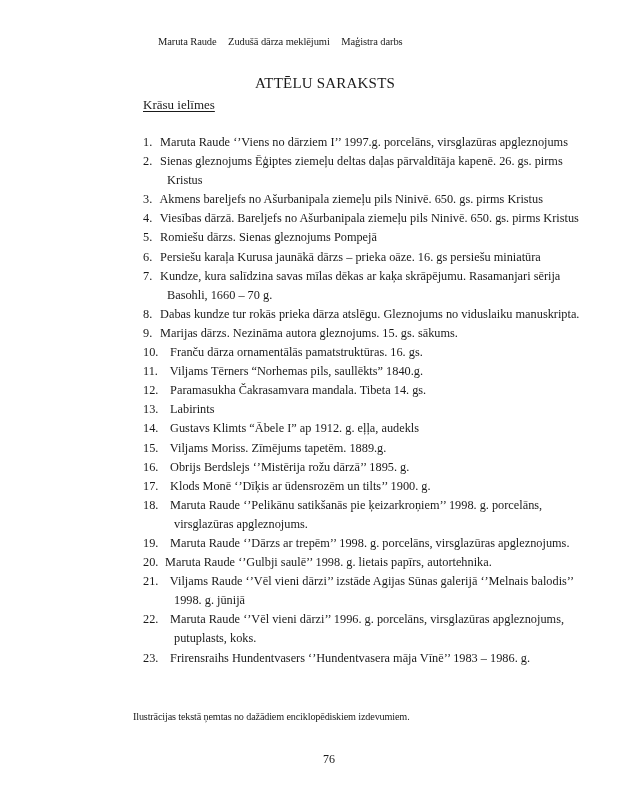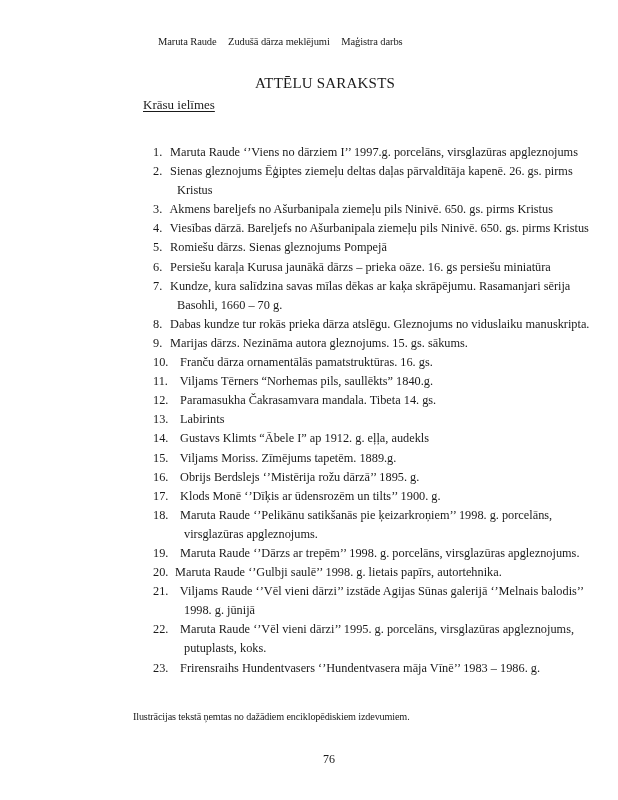--- a/index.html
+++ b/index.html
@@ -41,21 +41,21 @@
       top: 97px;
       font-size: 13px;
       text-decoration: underline;
       text-underline-offset: 2px;
     }
     .figure-list {
       position: absolute;
       left: 143px;
       top: 133px;
       width: 400px;
-      margin: 10px;
+      margin: 0;
       padding: 0;
       list-style: none;
       font-size: 12.3px;
       line-height: 19.1px;
     }
     .figure-list li {
       position: relative;
       white-space: nowrap;
     }
     .figure-list .num {
@@ -115,19 +115,19 @@
   <li class="two-digit"><span class="num">12.</span> <span>Paramasukha Čakrasamvara mandala.  Tibeta 14. gs.</span></li>
   <li class="two-digit"><span class="num">13.</span> <span>Labirints</span></li>
   <li class="two-digit"><span class="num">14.</span> <span>Gustavs Klimts “Ābele I” ap 1912. g.  eļļa, audekls</span></li>
   <li class="two-digit"><span class="num">15.</span> <span>Viljams Moriss.  Zīmējums tapetēm.  1889.g.</span></li>
   <li class="two-digit"><span class="num">16.</span> <span>Obrijs Berdslejs ‘’Mistērija rožu dārzā’’ 1895. g.</span></li>
   <li class="two-digit"><span class="num">17.</span> <span>Klods Monē ‘’Dīķis ar ūdensrozēm un tilts’’ 1900. g.</span></li>
   <li class="two-digit"><span class="num">18.</span> <span>Maruta Raude ‘’Pelikānu satikšanās pie ķeizarkroņiem’’ 1998. g. porcelāns,</span><span class="cont">virsglazūras apgleznojums.</span></li>
   <li class="two-digit"><span class="num">19.</span> <span>Maruta Raude ‘’Dārzs ar trepēm’’ 1998. g. porcelāns, virsglazūras apgleznojums.</span></li>
   <li class="two-digit tight"><span class="num">20.</span> <span>Maruta Raude ‘’Gulbji saulē’’ 1998. g. lietais papīrs, autortehnika.</span></li>
   <li class="two-digit"><span class="num">21.</span> <span>Viljams Raude ‘’Vēl vieni dārzi’’ izstāde Agijas Sūnas galerijā ‘’Melnais balodis’’</span><span class="cont">1998. g. jūnijā</span></li>
-  <li class="two-digit"><span class="num">22.</span> <span>Maruta Raude ‘’Vēl vieni dārzi’’ 1995. g. porcelāns, virsglazūras apgleznojums,</span><span class="cont">putuplasts, koks.</span></li>
+  <li class="two-digit"><span class="num">22.</span> <span>Maruta Raude ‘’Vēl vieni dārzi’’ 1996. g. porcelāns, virsglazūras apgleznojums,</span><span class="cont">putuplasts, koks.</span></li>
   <li class="two-digit"><span class="num">23.</span> <span>Frirensraihs Hundentvasers ‘’Hundentvasera māja Vīnē’’ 1983 – 1986. g.</span></li>
 </ul>
 
 <div class="footnote">Ilustrācijas tekstā ņemtas no dažādiem enciklopēdiskiem izdevumiem.</div>
 
 <div class="page-number">76</div>
 
 </body></html>

